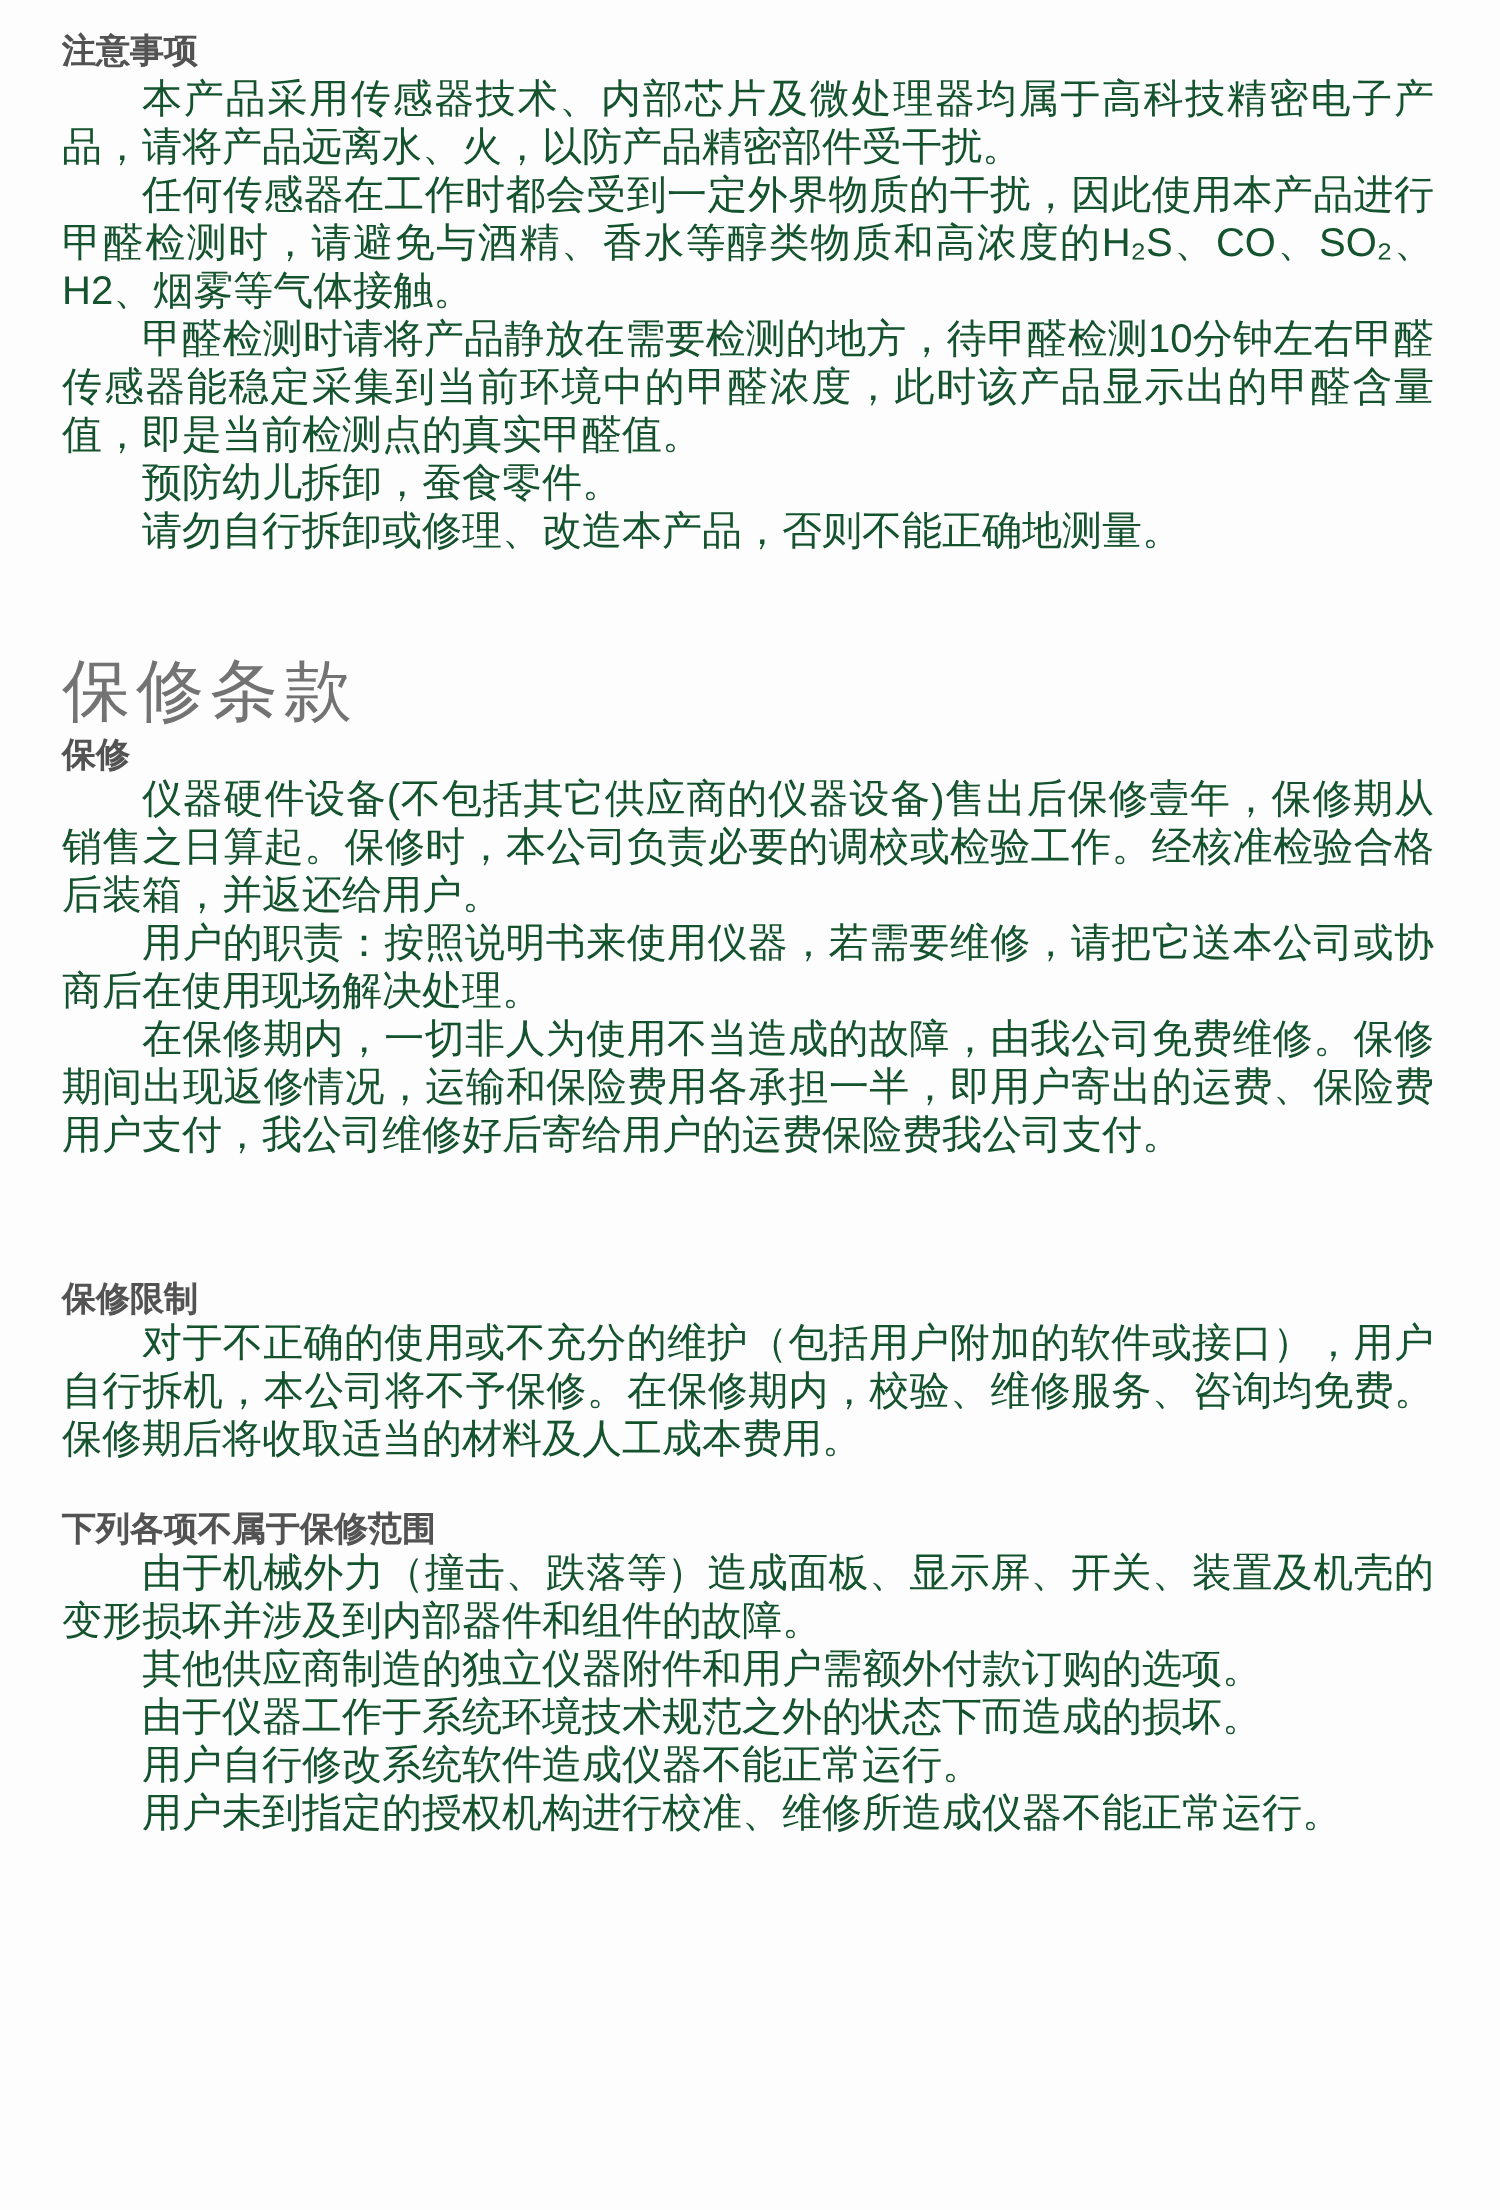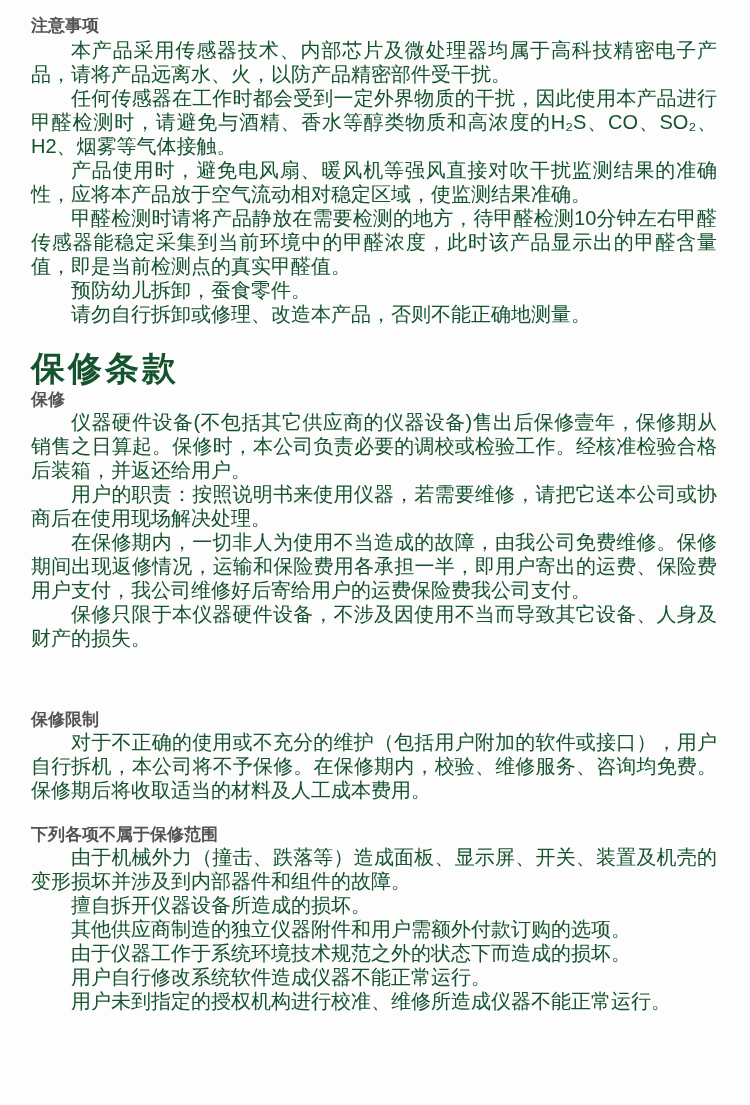--- a/index.html
+++ b/index.html
@@ -23,70 +23,67 @@
   .para {
     font-size: 20px;
     line-height: 24px;
     text-indent: 2em;
     color: #14532d;
     text-align: justify;
   }
   .doc-title {
     font-size: 34px;
     line-height: 44px;
-    font-weight: bold;
-    color: #14532d;
+    font-weight: normal;
+    color: #737373;
     letter-spacing: 3px;
-    margin-top: 20px;
+    margin-top: 46px;
   }
   .section-warranty .subhead { line-height: 20px; }
   .section-limits   .subhead { margin-top: 60px; line-height: 20px; }
   .section-scope    .subhead { margin-top: 23px; line-height: 20px; }
 </style>
 </head>
 <body>
 
 <div class="page">
 
   <section class="section-notice">
     <h2 class="subhead">注意事项</h2>
     <div>
         <p class="para">本产品采用传感器技术、内部芯片及微处理器均属于高科技精密电子产品，请将产品远离水、火，以防产品精密部件受干扰。</p>
         <p class="para">任何传感器在工作时都会受到一定外界物质的干扰，因此使用本产品进行甲醛检测时，请避免与酒精、香水等醇类物质和高浓度的H₂S、CO、SO₂、H2、烟雾等气体接触。</p>
-        <p class="para">产品使用时，避免电风扇、暖风机等强风直接对吹干扰监测结果的准确性，应将本产品放于空气流动相对稳定区域，使监测结果准确。</p>
         <p class="para">甲醛检测时请将产品静放在需要检测的地方，待甲醛检测10分钟左右甲醛传感器能稳定采集到当前环境中的甲醛浓度，此时该产品显示出的甲醛含量值，即是当前检测点的真实甲醛值。</p>
         <p class="para">预防幼儿拆卸，蚕食零件。</p>
         <p class="para">请勿自行拆卸或修理、改造本产品，否则不能正确地测量。</p>
       </div>
   </section>
 
   <h1 class="doc-title">保修条款</h1>
 
   <section class="section-warranty">
     <h2 class="subhead">保修</h2>
     <div>
         <p class="para">仪器硬件设备(不包括其它供应商的仪器设备)售出后保修壹年，保修期从销售之日算起。保修时，本公司负责必要的调校或检验工作。经核准检验合格后装箱，并返还给用户。</p>
         <p class="para">用户的职责：按照说明书来使用仪器，若需要维修，请把它送本公司或协商后在使用现场解决处理。</p>
         <p class="para">在保修期内，一切非人为使用不当造成的故障，由我公司免费维修。保修期间出现返修情况，运输和保险费用各承担一半，即用户寄出的运费、保险费用户支付，我公司维修好后寄给用户的运费保险费我公司支付。</p>
-        <p class="para">保修只限于本仪器硬件设备，不涉及因使用不当而导致其它设备、人身及财产的损失。</p>
       </div>
   </section>
 
   <section class="section-limits">
     <h2 class="subhead">保修限制</h2>
     <div>
         <p class="para">对于不正确的使用或不充分的维护（包括用户附加的软件或接口），用户自行拆机，本公司将不予保修。在保修期内，校验、维修服务、咨询均免费。保修期后将收取适当的材料及人工成本费用。</p>
       </div>
   </section>
 
   <section class="section-scope">
     <h2 class="subhead">下列各项不属于保修范围</h2>
     <div>
         <p class="para">由于机械外力（撞击、跌落等）造成面板、显示屏、开关、装置及机壳的变形损坏并涉及到内部器件和组件的故障。</p>
-        <p class="para">擅自拆开仪器设备所造成的损坏。</p>
         <p class="para">其他供应商制造的独立仪器附件和用户需额外付款订购的选项。</p>
         <p class="para">由于仪器工作于系统环境技术规范之外的状态下而造成的损坏。</p>
         <p class="para">用户自行修改系统软件造成仪器不能正常运行。</p>
         <p class="para">用户未到指定的授权机构进行校准、维修所造成仪器不能正常运行。</p>
       </div>
   </section>
 
 </div>
 
 </body></html>

